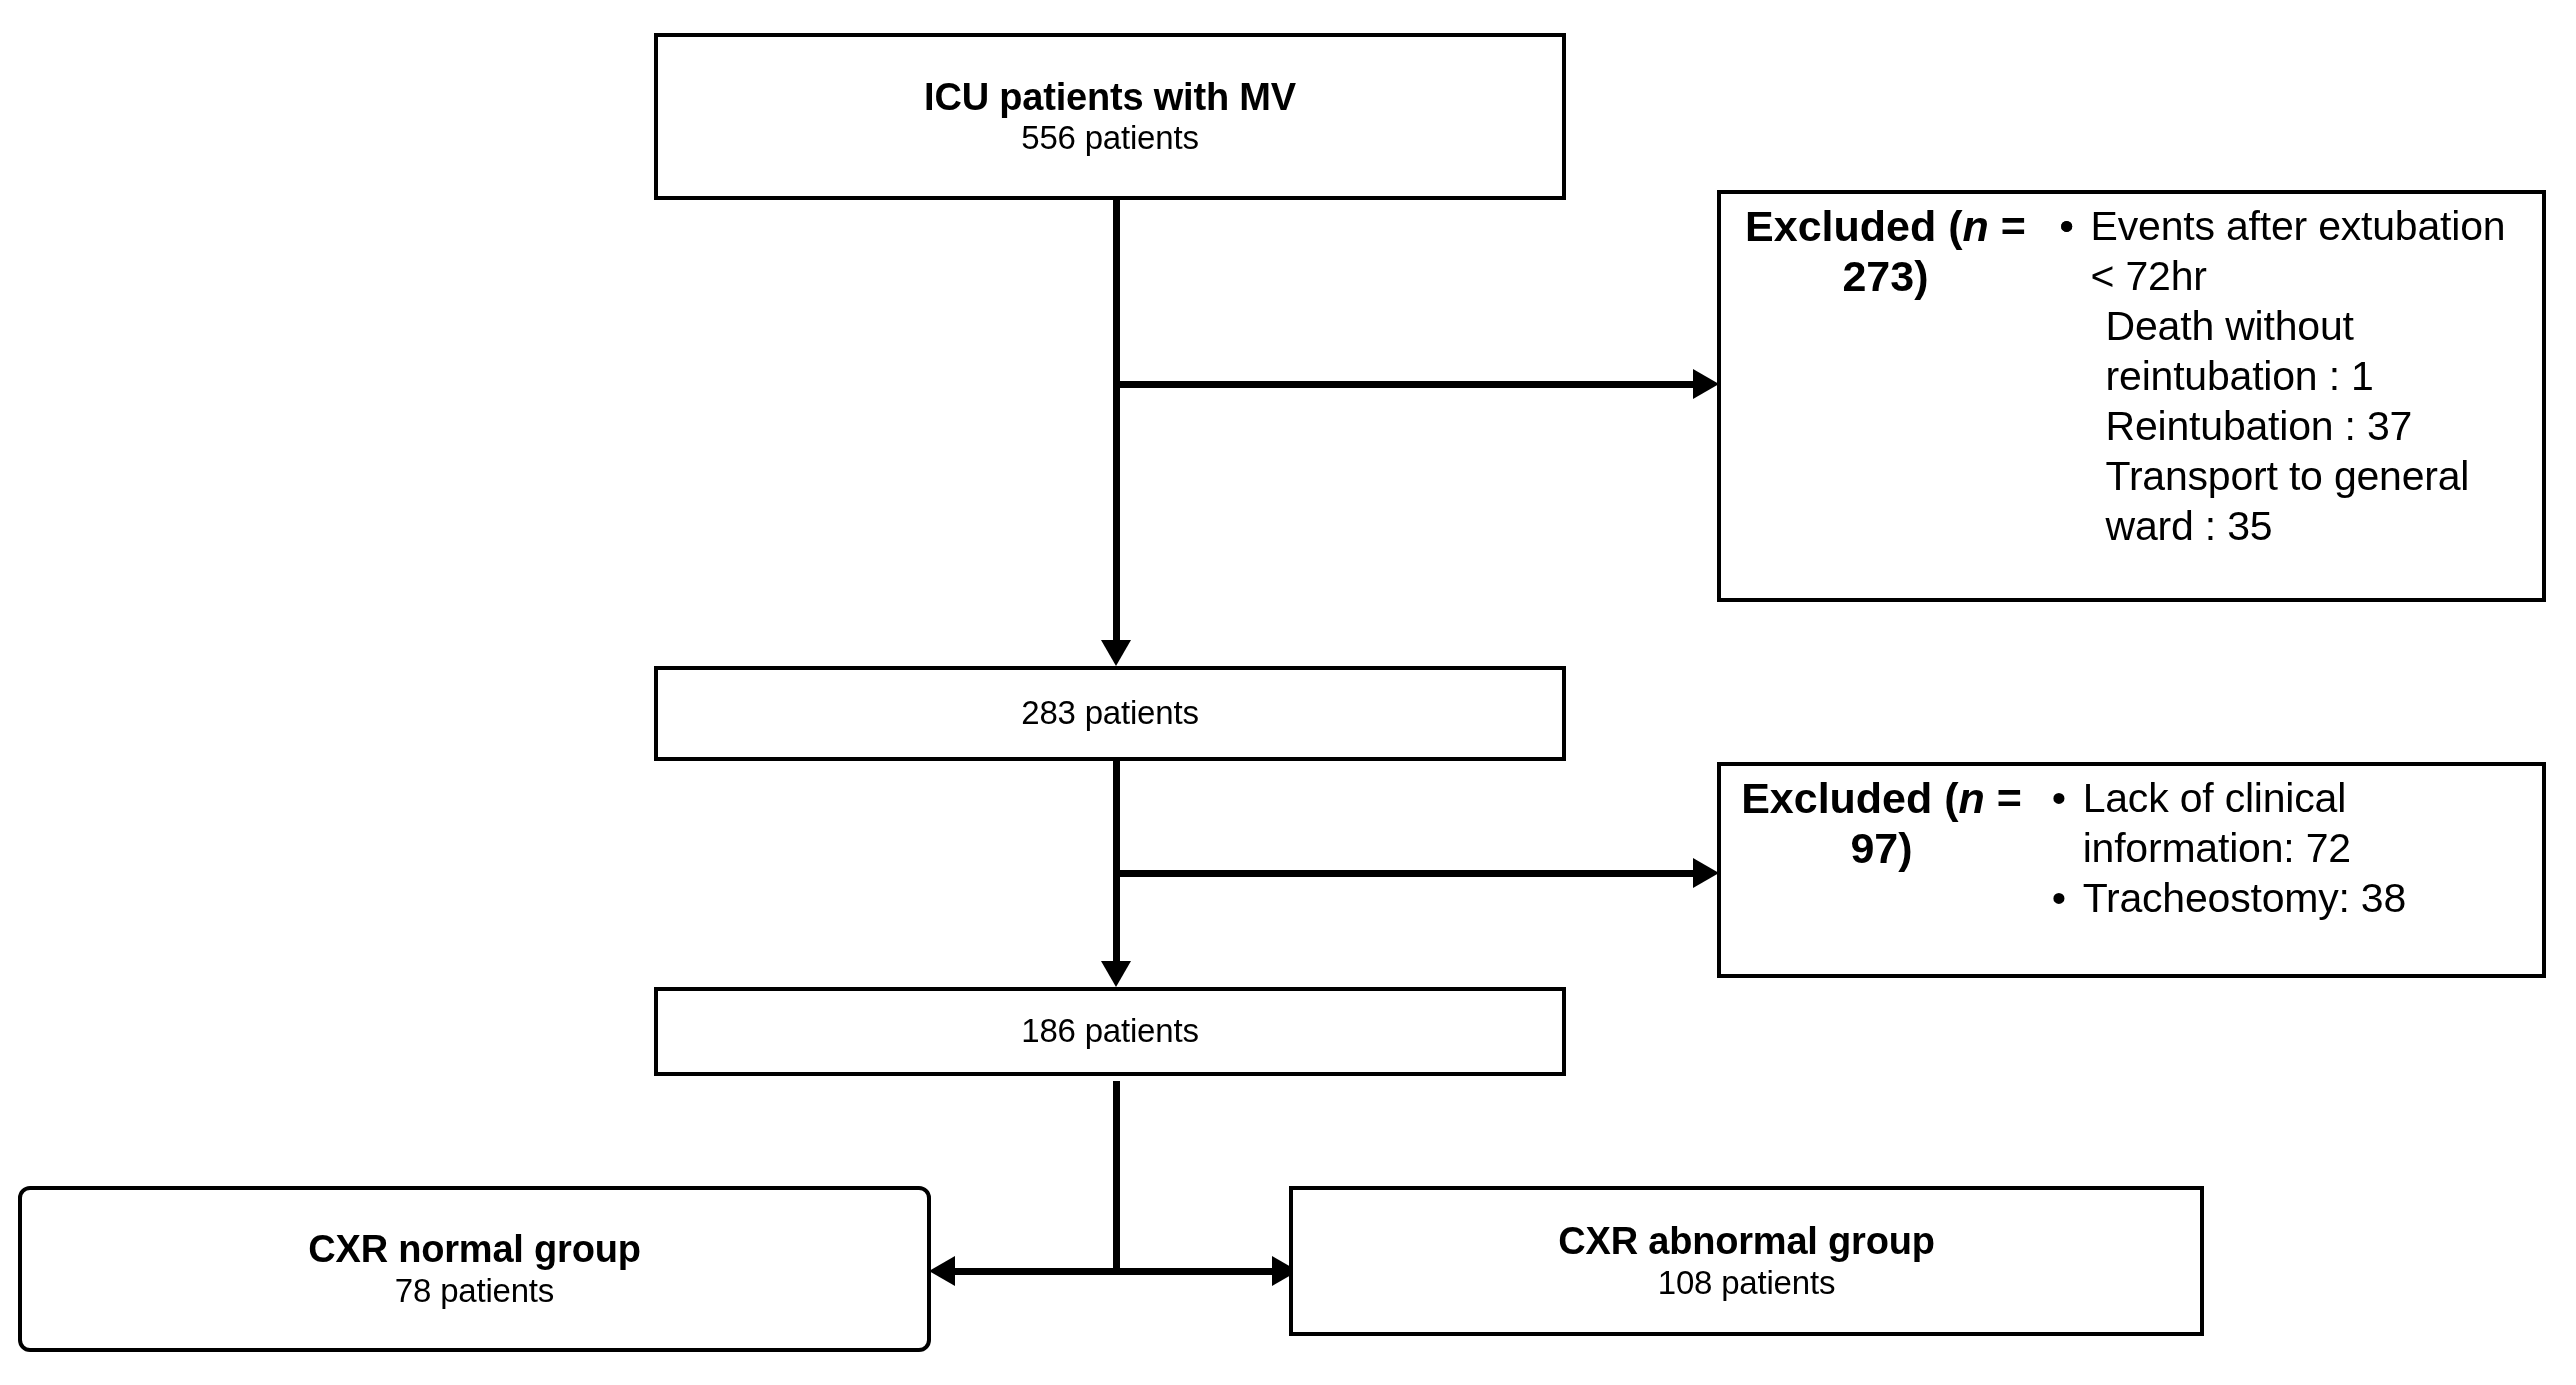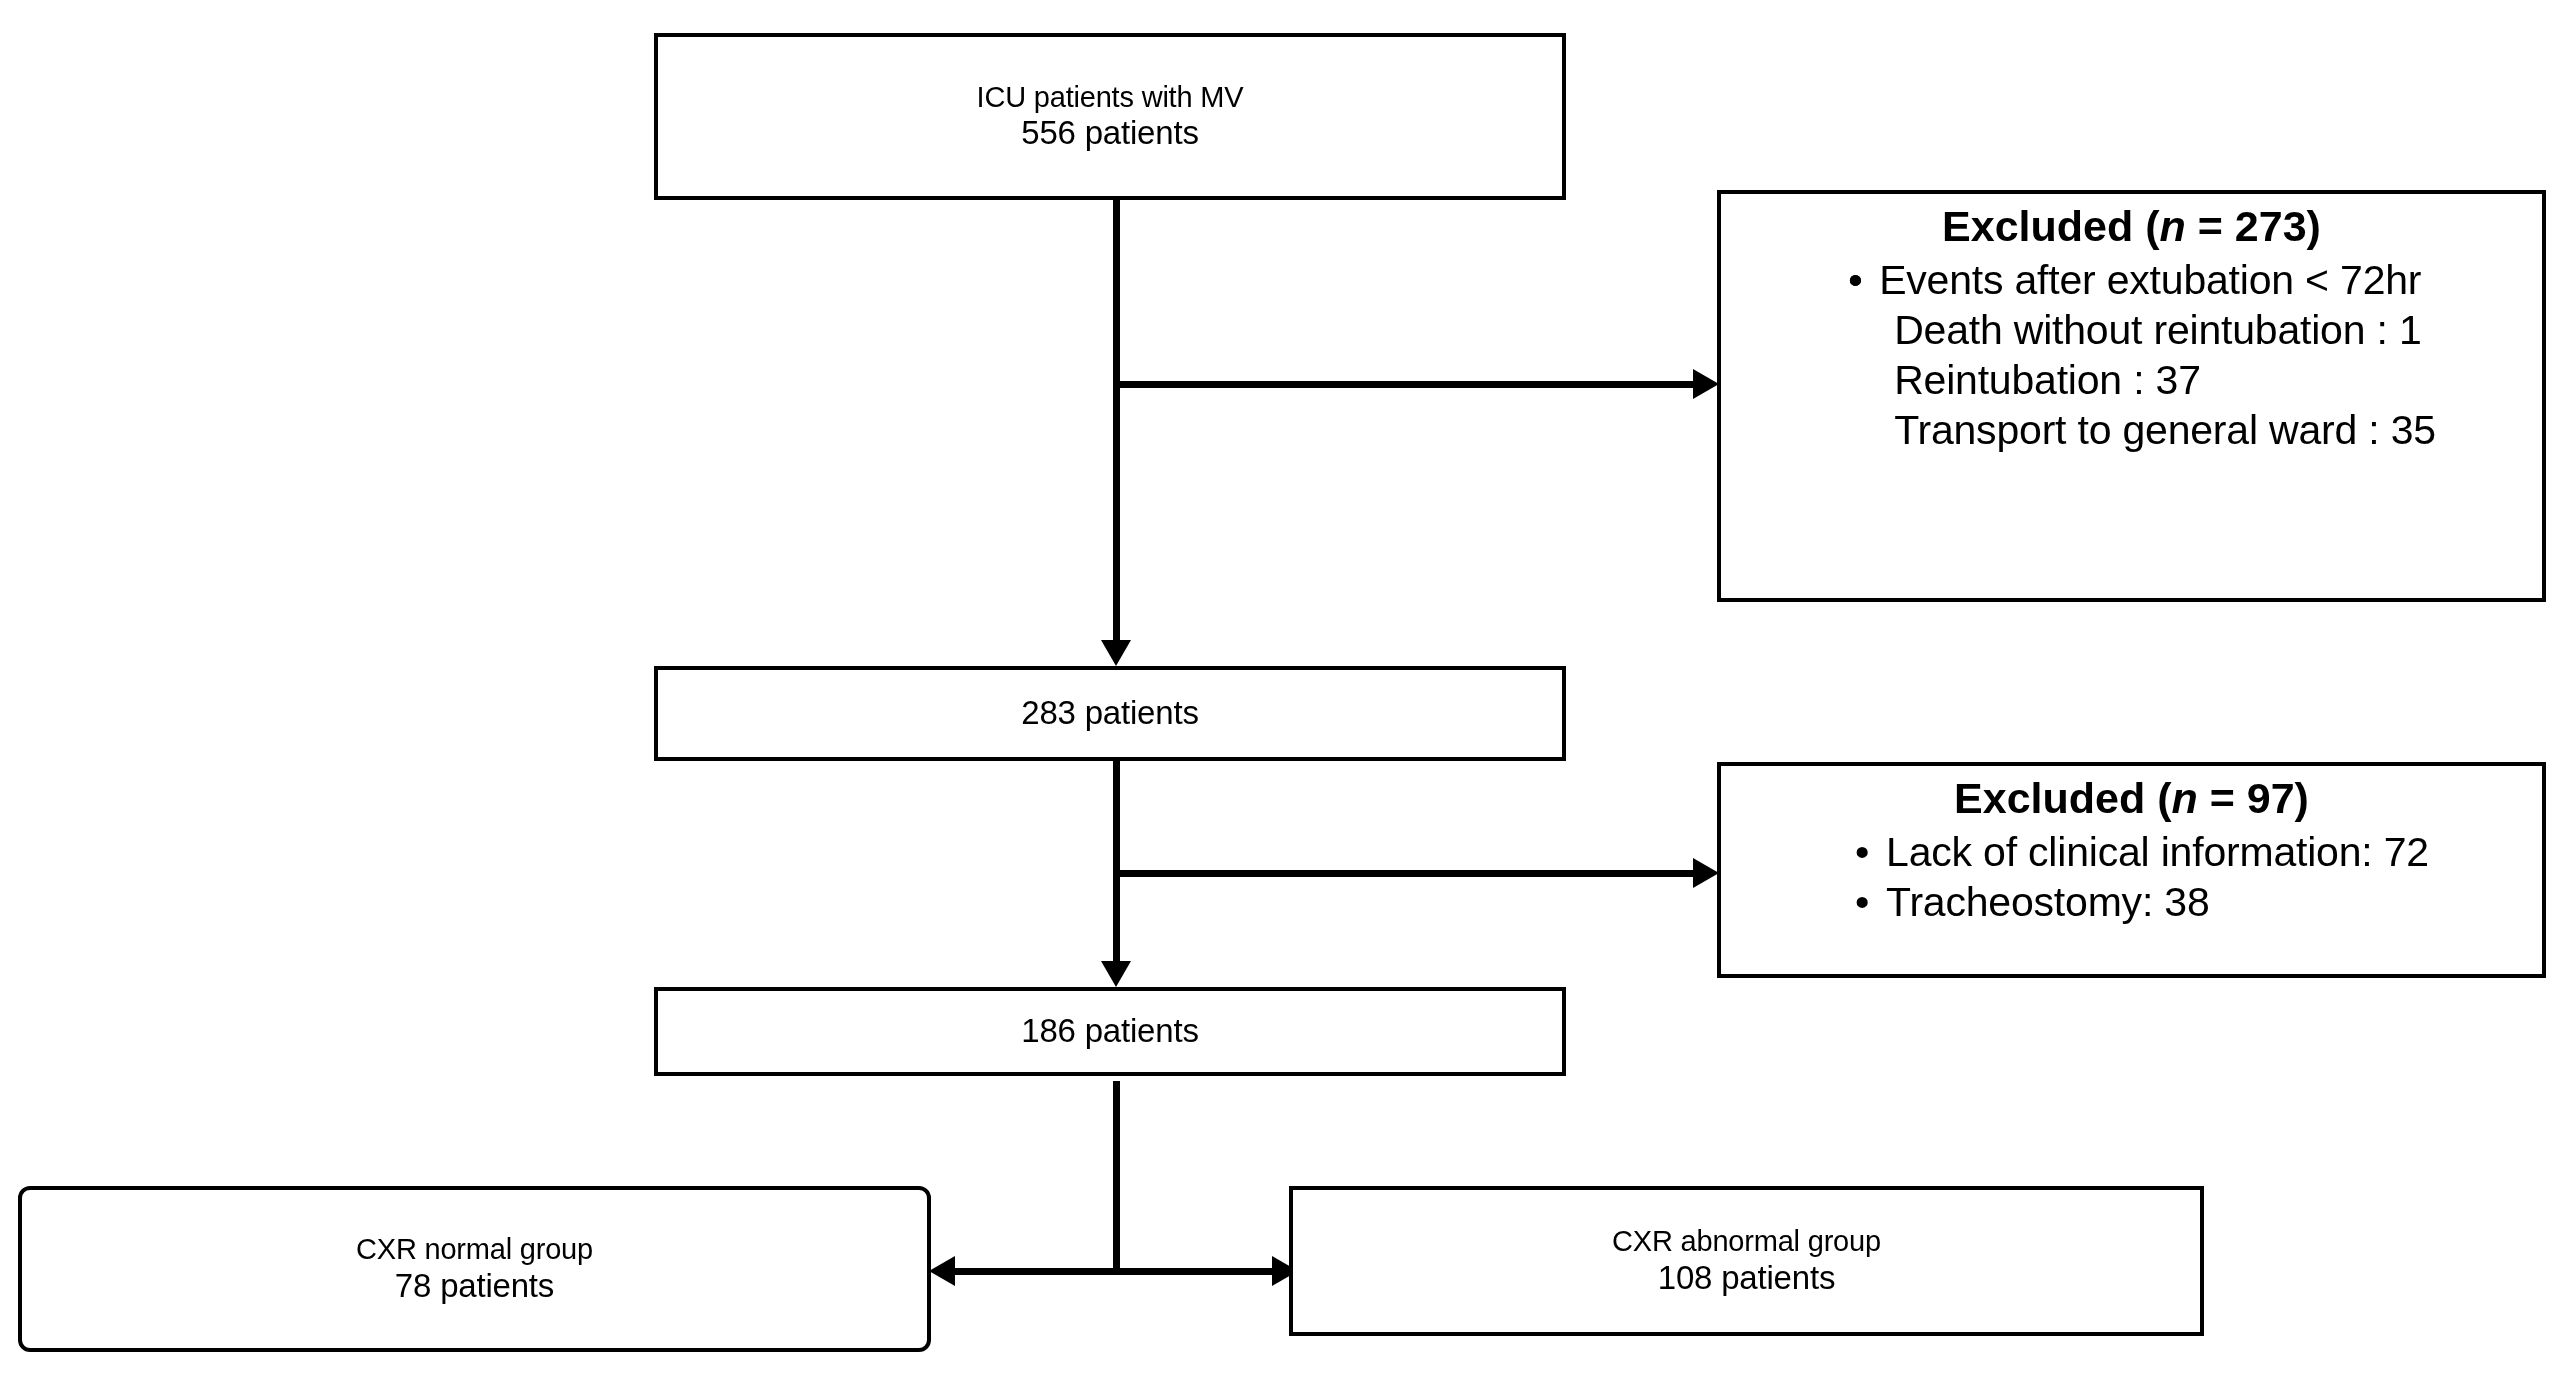--- a/index.html
+++ b/index.html
@@ -24,22 +24,22 @@
     display: flex;
     flex-direction: column;
     justify-content: center;
     z-index: 5;
   }
   .box.center {
     align-items: center;
     text-align: center;
   }
   .line-bold {
-    font-weight: normal;
-    font-size: 29px;
+    font-weight: bold;
+    font-size: 38px;
     line-height: 1.18;
     letter-spacing: -0.2px;
   }
   .line-reg {
     font-weight: normal;
     font-size: 33px;
     line-height: 1.18;
     letter-spacing: -0.2px;
   }
   
@@ -65,23 +65,21 @@
   }
   
   .excl-box {
     position: absolute;
     box-sizing: border-box;
     border: 4.1px solid #000000;
     background: #ffffff;
     z-index: 5;
     padding: 6.5px 11.4px 8.2px 11.4px;
     display: flex;
-    flex-direction: column;
     justify-content: flex-start;
-    align-items: center;
   }
   #box-excl-1 {
     left: 1717px;
     top: 190px;
     width: 829px;
     height: 412px;
   }
   #box-excl-2 {
     left: 1717px;
     top: 762px;

